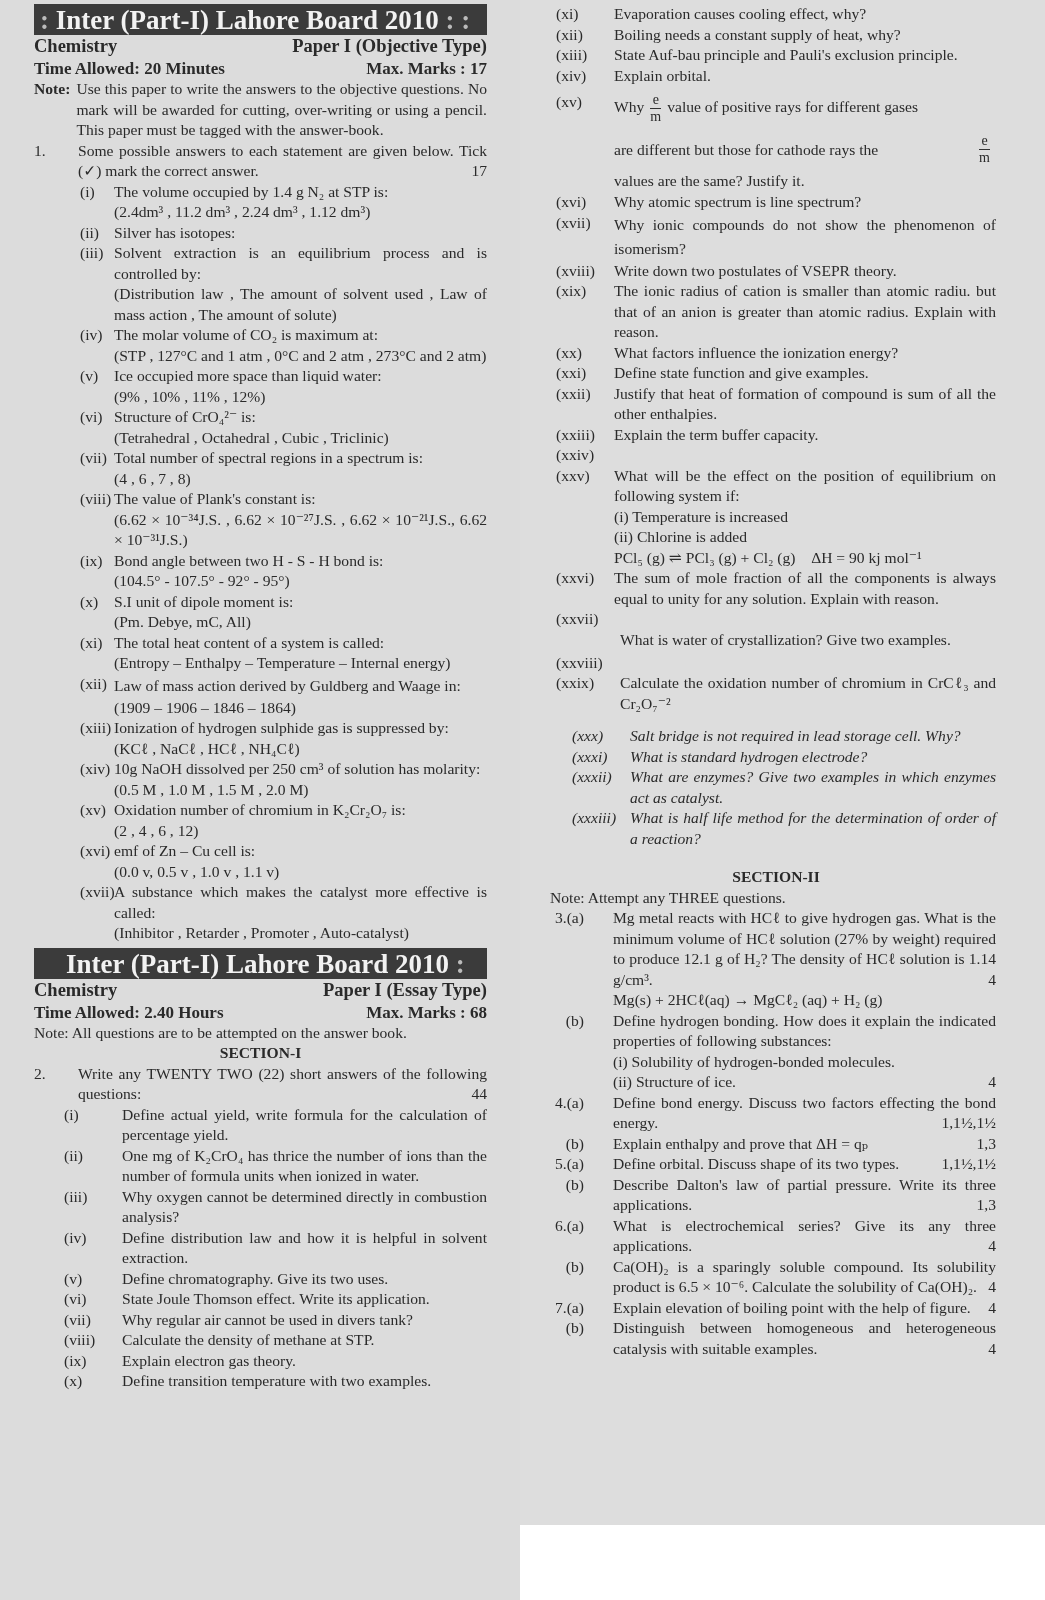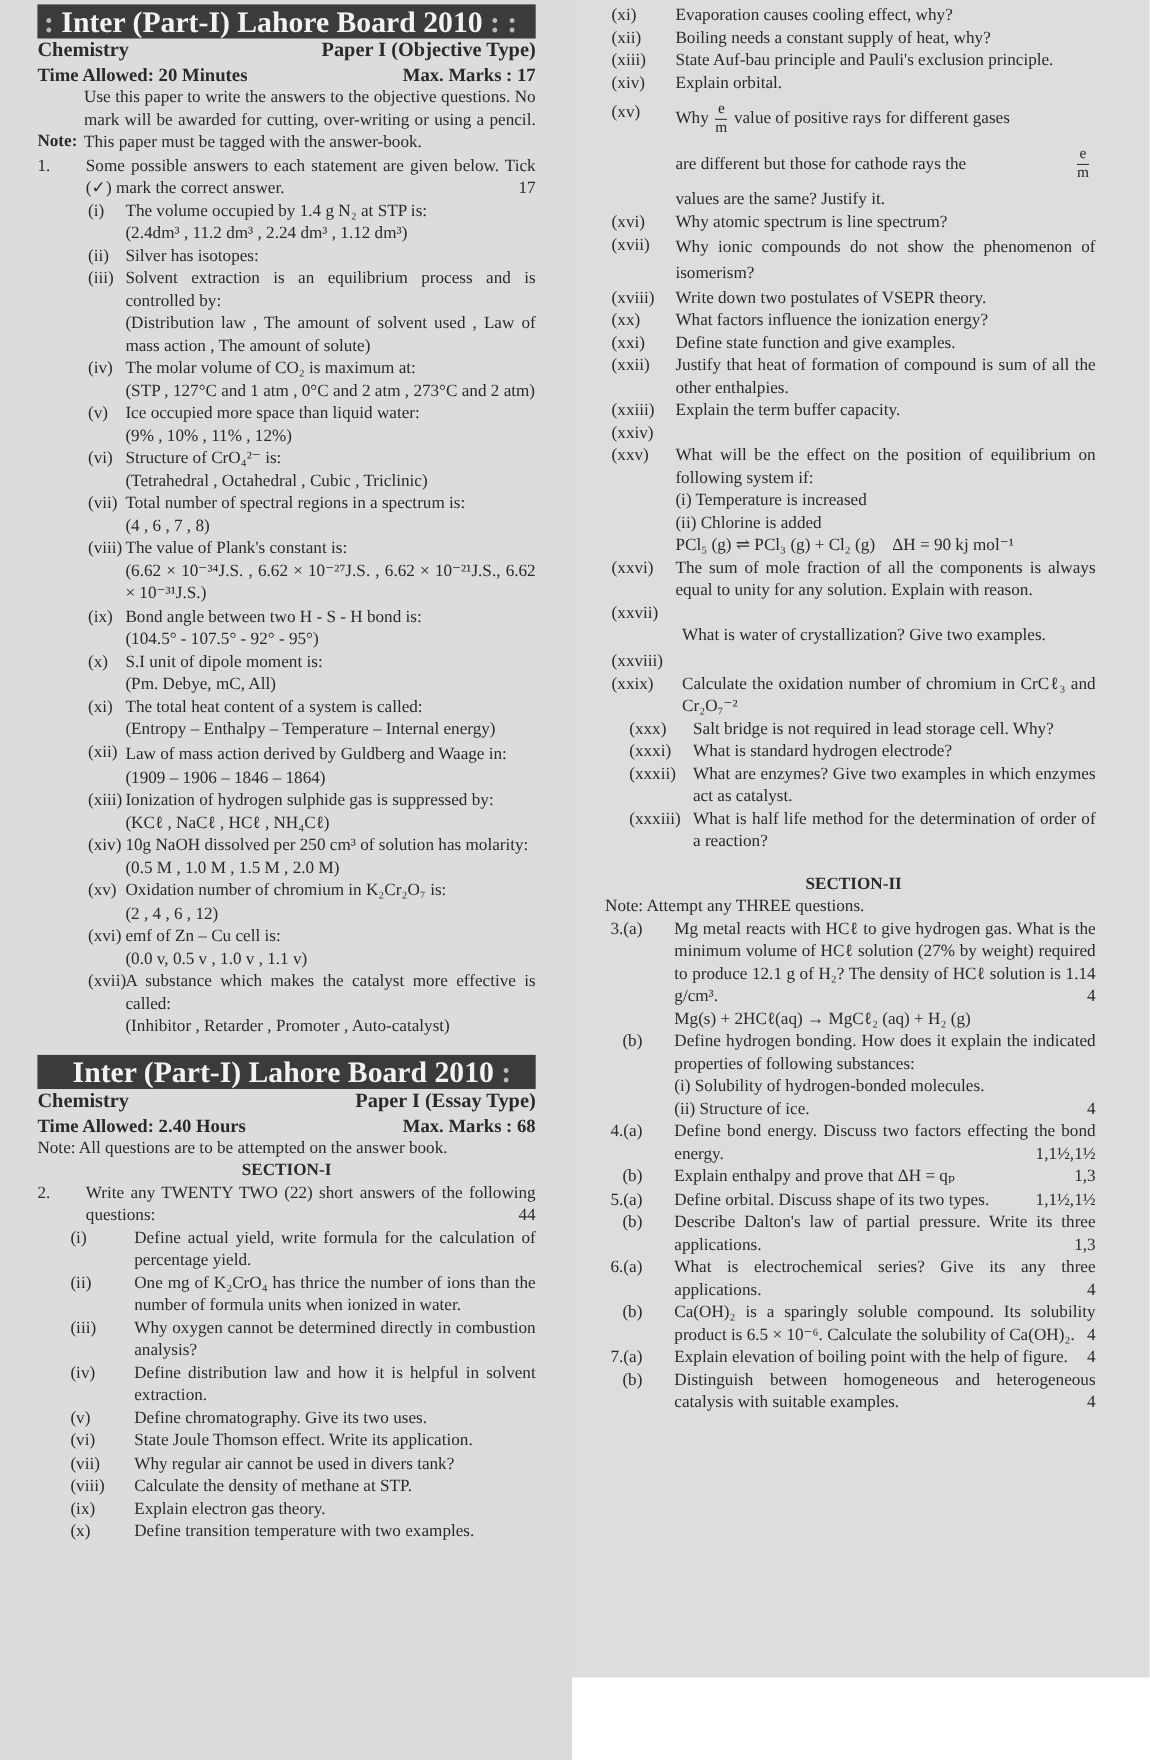--- a/index.html
+++ b/index.html
@@ -7,21 +7,21 @@
   .paper-left{position:absolute;left:0;top:0;width:520px;height:1600px;background:#dcdcdc;}
   .paper-right{position:absolute;left:520px;top:0;width:525px;height:1525px;background:#dddddd;}
   .col{position:absolute;font-size:15.6px;line-height:20.5px;}
   .col-left{left:34px;top:4px;width:453px;}
   .col-right{left:556px;top:4px;width:440px;}
   .banner{background:#3b3b3b;color:#f2f2f2;font-weight:bold;font-size:27px;line-height:31px;padding:1px 0 0 6px;height:30px;white-space:nowrap;overflow:hidden;}
   .banner .dots{color:#bbb;}
   .hdr-row{display:flex;justify-content:space-between;font-weight:bold;font-size:18.5px;line-height:23px;}
   .hdr-row.small{font-size:17px;line-height:21px;}
   .note{display:flex;text-align:justify;}
-  .note .lbl{font-weight:bold;white-space:nowrap;margin-right:6px;margin-top:40px;}
+  .note .lbl{font-weight:bold;white-space:nowrap;margin-right:6px;}
   .qrow{display:flex;}
   .qrow .num{flex:0 0 auto;}
   .qrow .txt{flex:1;text-align:justify;}
   .mcq{display:flex;}
   .mcq .num{width:34px;flex:0 0 34px;}
   .mcq .body{flex:1;text-align:justify;}
   .mcq .opts{display:block;}
   .sq{display:flex;}
   .sq .num{width:58px;flex:0 0 58px;}
   .sq .body{flex:1;text-align:justify;}
@@ -122,21 +122,21 @@
     <div class="mcq">
         <span class="num">(xvi)</span>
         <span class="body"><span>emf of Zn – Cu cell is:</span><span class="opts">(0.0 v, 0.5 v , 1.0 v , 1.1 v)</span></span>
       </div>
     <div class="mcq">
         <span class="num">(xvii)</span>
         <span class="body"><span>A substance which makes the catalyst more effective is called:</span><span class="opts">(Inhibitor , Retarder , Promoter , Auto-catalyst)</span></span>
       </div>
   </div>
 
-  <div class="banner" style="margin-top:15px;padding-left:32px;"><span class="dots"> </span><span>Inter (Part-I) Lahore Board 2010</span><span class="dots"> :</span></div>
+  <div class="banner" style="margin-top:4px;padding-left:32px;"><span class="dots"> </span><span>Inter (Part-I) Lahore Board 2010</span><span class="dots"> :</span></div>
   <div class="hdr-row">
     <span>Chemistry</span>
     <span>Paper I (Essay Type)</span>
   </div>
   <div class="hdr-row small">
     <span>Time Allowed: 2.40 Hours</span>
     <span>Max. Marks : 68</span>
   </div>
   <div>Note: All questions are to be attempted on the answer book.</div>
   <div class="center-title">SECTION-I</div>
@@ -226,20 +226,24 @@
       </div>
     <div class="sq">
         <span class="num">(xvii)</span>
         <span class="body" style="line-height:24px;">Why ionic compounds do not show the phenomenon of isomerism?</span>
       </div>
     <div class="sq">
         <span class="num">(xviii)</span>
         <span class="body">Write down two postulates of VSEPR theory.</span>
       </div>
     <div class="sq">
+        <span class="num">(xix)</span>
+        <span class="body">The ionic radius of cation is smaller than atomic radiu. but that of an anion is greater than atomic radius. Explain with reason.</span>
+      </div>
+    <div class="sq">
         <span class="num">(xx)</span>
         <span class="body">What factors influence the ionization energy?</span>
       </div>
     <div class="sq">
         <span class="num">(xxi)</span>
         <span class="body">Define state function and give examples.</span>
       </div>
     <div class="sq">
         <span class="num">(xxii)</span>
         <span class="body">Justify that heat of formation of compound is sum of all the other enthalpies.</span>
@@ -268,21 +272,21 @@
         <span class="num">(xxvii)</span>
       </div>
     <div class="sq">
         <span class="num" style="width:64px;flex-basis:64px;margin-top:23px;">(xxviii)</span>
         <span class="body">What is water of crystallization? Give two examples.</span>
       </div>
     <div class="sq">
         <span class="num" style="width:64px;flex-basis:64px;">(xxix)</span>
         <span class="body">Calculate the oxidation number of chromium in CrCℓ₃ and Cr₂O₇⁻²</span>
       </div>
-    <div style="padding-left:16px;margin-top:0;">
+    <div style="padding-left:16px;margin-top:12px;font-style:italic;">
       <div class="sq">
           <span class="num">(xxx)</span>
           <span class="body">Salt bridge is not required in lead storage cell. Why?</span>
         </div>
       <div class="sq">
           <span class="num">(xxxi)</span>
           <span class="body">What is standard hydrogen electrode?</span>
         </div>
       <div class="sq">
           <span class="num">(xxxii)</span>

